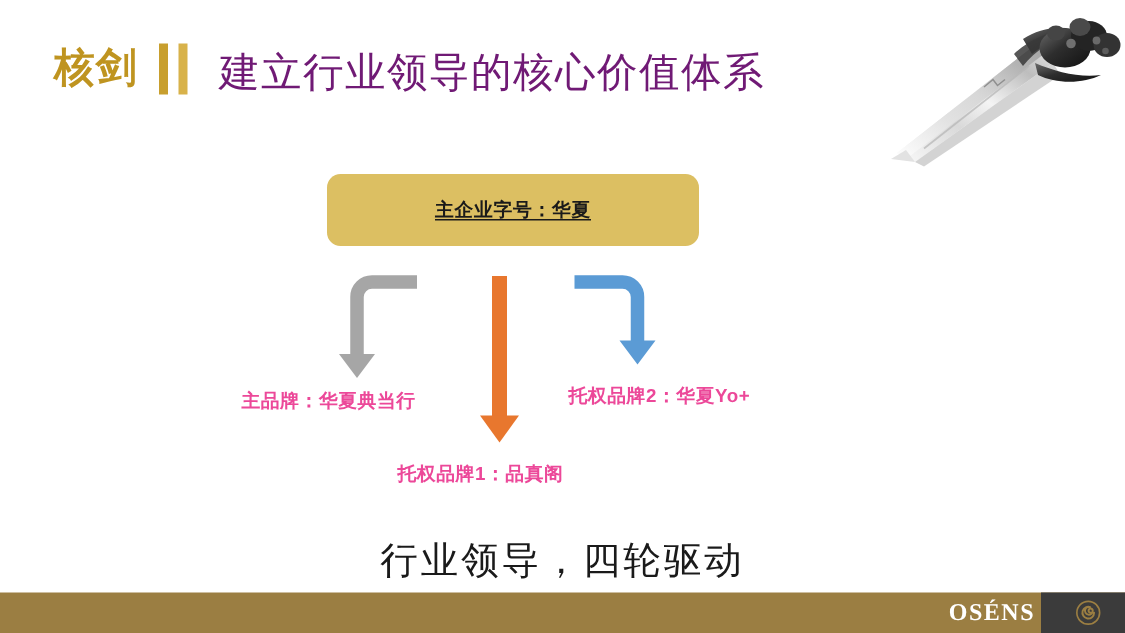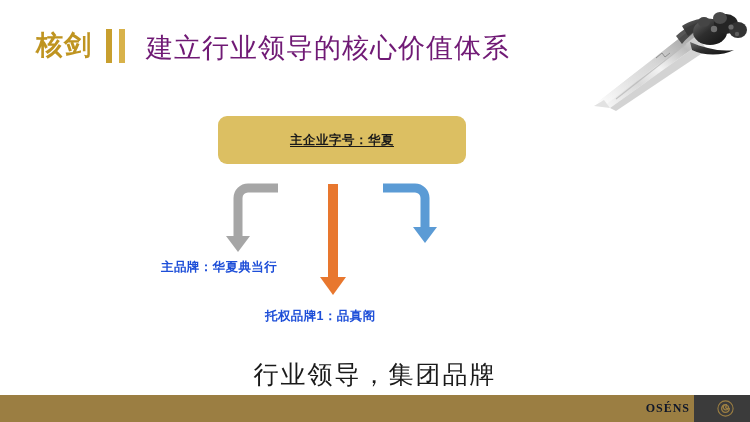--- a/index.html
+++ b/index.html
@@ -113,21 +113,21 @@
     width: 750px;
     height: 422px;
     pointer-events: none;
   }
 
   
   .leaf-label {
     position: absolute;
     font-size: 12.5px;
     font-weight: bold;
-    color: #1d4ed8;
+    color: #ec4899;
     line-height: 18px;
     letter-spacing: 0.4px;
     white-space: nowrap;
   }
   .leaf-label.main-brand   { left: 161px; top: 258px; }
   .leaf-label.sub-brand-1  { left: 265px; top: 307px; text-align: center; }
   .leaf-label.sub-brand-2  { left: 379px; top: 255px; }
 
   
   .tagline {
@@ -160,24 +160,24 @@
     height: 27px;
     background: #3b3b3b;
   }
   .footer-logo {
     position: absolute;
     right: 60px;
     top: 0;
     height: 27px;
     display: flex;
     align-items: center;
-    font-size: 12px;
+    font-size: 16px;
     font-weight: bold;
     font-family: "Liberation Serif", "DejaVu Serif", serif;
-    color: #0f172a;
+    color: #ffffff;
     letter-spacing: 1px;
   }
   .footer-spiral {
     position: absolute;
     right: 16px;
     top: 5px;
     width: 17px;
     height: 17px;
   }
 </style>
@@ -261,22 +261,23 @@
     <g>
       <path d="M383,188 L415,188 A10,10 0 0 1 425,198 L425,228" fill="none" stroke="#5b9bd5" stroke-width="9" stroke-linecap="butt"></path>
       <polygon points="413,227 437,227 425,243" fill="#5b9bd5"></polygon>
     </g>
   </svg>
 
   <div class="leaf-label main-brand">主品牌：华夏典当行</div>
 
   <div class="leaf-label sub-brand-1">托权品牌1：品真阁</div>
 
-
-  <div class="tagline">行业领导，集团品牌</div>
+  <div class="leaf-label sub-brand-2">托权品牌2：华夏Yo+</div>
+
+  <div class="tagline">行业领导，四轮驱动</div>
 
   <div class="footer">
     <div class="footer-dark"></div>
     <div class="footer-logo">OSÉNS</div>
     <svg class="footer-spiral" viewBox="0 0 17 17">
       <circle cx="8.5" cy="8.5" r="7.6" fill="none" stroke="#9b7e42" stroke-width="1.1"></circle>
       <path d="M12.4,8.5 a3.9,3.9 0 1 1 -2.3,-3.6 a2.6,2.6 0 1 0 1.4,2.3 a1.4,1.4 0 1 0 -1.2,1.3" fill="none" stroke="#9b7e42" stroke-width="1.3" stroke-linecap="round"></path>
     </svg>
   </div>
 

